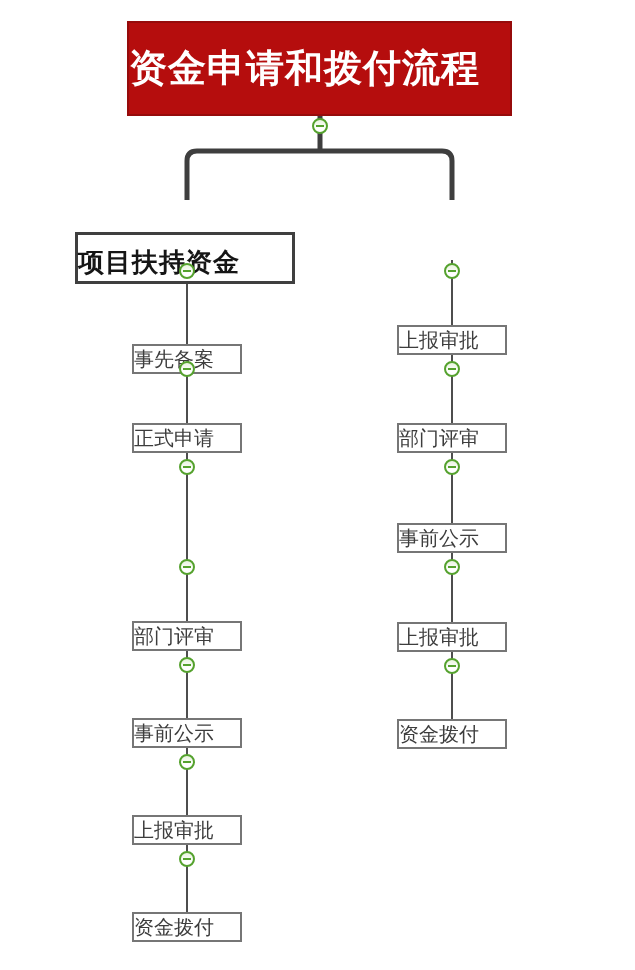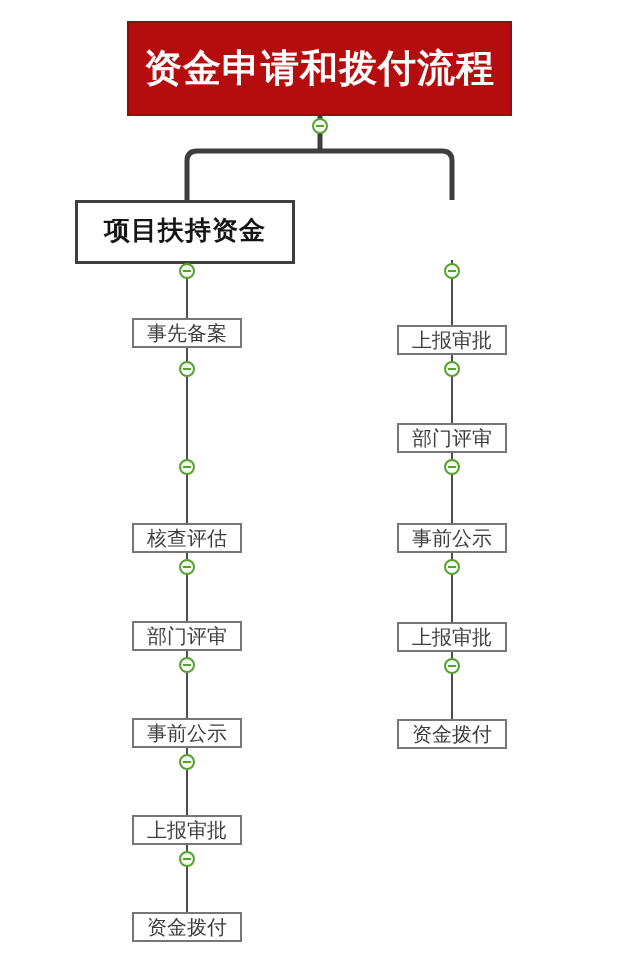--- a/index.html
+++ b/index.html
@@ -2,32 +2,32 @@
 <html style="--red: #b50d0d; --green: #55a22e;"><head>
 <meta charset="utf-8">
 <style>
   html,body{margin:0;padding:0;background:#fff;}
   .canvas{
     position:relative;width:635px;height:970px;background:#fff;overflow:hidden;
     font-family:"Liberation Sans","DejaVu Sans",sans-serif;
   }
   .wires{position:absolute;left:0;top:0;z-index:0;}
   .node{
-    position:absolute;box-sizing:border-box;background:#fff;text-align:center;
+    position:absolute;box-sizing:border-box;background:#fff;
     white-space:nowrap;z-index:1;
   }
   .root{
     left:127px;top:21px;width:385px;height:95px;
     background:var(--red,#b50d0d);border:2px solid #960b0b;
     color:#ffffff;font-size:38px;font-weight:bold;line-height:91px;
     letter-spacing:1px;
   }
   .l2{
-    height:64px;border:3px solid #3f3f3f;color:#151515;
-    font-size:26px;font-weight:bold;line-height:54px;letter-spacing:1px;
+    height:52px;border:3px solid #3f3f3f;color:#151515;
+    font-size:26px;font-weight:bold;line-height:54px;letter-spacing:1px;margin-top:32px;
   }
   .leaf{
     width:110px;height:30px;border:2px solid #767676;color:#3d3d3d;
     font-size:20px;line-height:26px;
   }
   .toggle{
     position:absolute;width:16px;height:16px;border-radius:50%;
     box-sizing:border-box;border:2px solid var(--green,#55a22e);
     background:linear-gradient(180deg,#e9f4df 0%,#ffffff 70%);
     display:flex;align-items:center;justify-content:center;z-index:3;cursor:pointer;
@@ -45,22 +45,22 @@
     <path d="M452 260 L452 719" stroke="#4e4e4e" stroke-width="2" fill="none"></path>
 
     <path d="M320 114 L320 151" stroke="#3e3e3e" stroke-width="5" fill="none"></path>
     <path d="M187 200 L187 161 Q187 151 197 151 L442 151 Q452 151 452 161 L452 200" stroke="#3e3e3e" stroke-width="5" fill="none"></path>
   </svg>
 
   <div class="node root">资金申请和拨付流程</div>
 
   <div class="node l2" style="left:75px;top:200px;width:220px">项目扶持资金</div>
 
-  <div class="node leaf" style="left:132px;top:318px">事先备案</div>
-  <div class="node leaf" style="left:132px;top:523px">核查评估</div>
+  <div class="node leaf" style="left:132px;top:344px">事先备案</div>
+  <div class="node leaf" style="left:132px;top:423px">正式申请</div>
   <div class="node leaf" style="left:132px;top:621px">部门评审</div>
   <div class="node leaf" style="left:132px;top:718px">事前公示</div>
   <div class="node leaf" style="left:132px;top:815px">上报审批</div>
   <div class="node leaf" style="left:132px;top:912px">资金拨付</div>
 
   <div class="node leaf" style="left:397px;top:325px">上报审批</div>
   <div class="node leaf" style="left:397px;top:423px">部门评审</div>
   <div class="node leaf" style="left:397px;top:523px">事前公示</div>
   <div class="node leaf" style="left:397px;top:622px">上报审批</div>
   <div class="node leaf" style="left:397px;top:719px">资金拨付</div>

